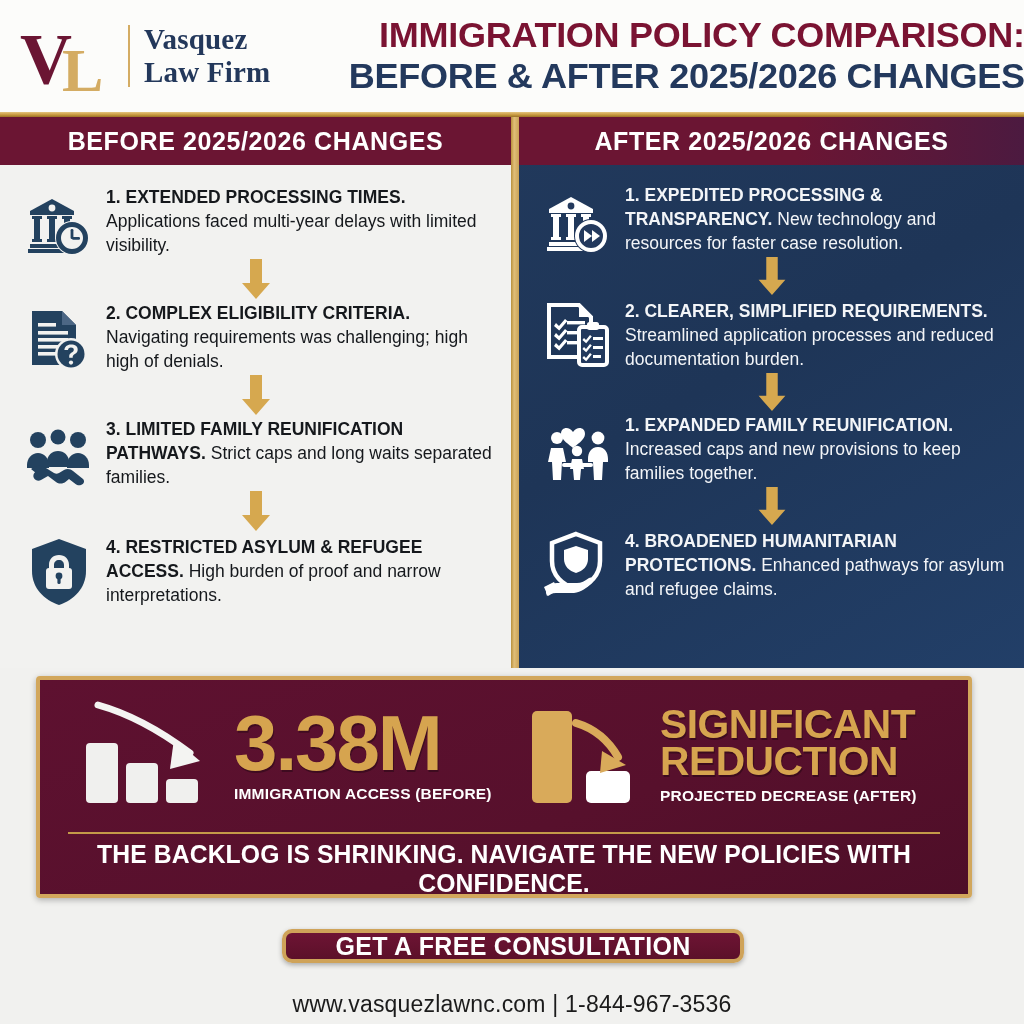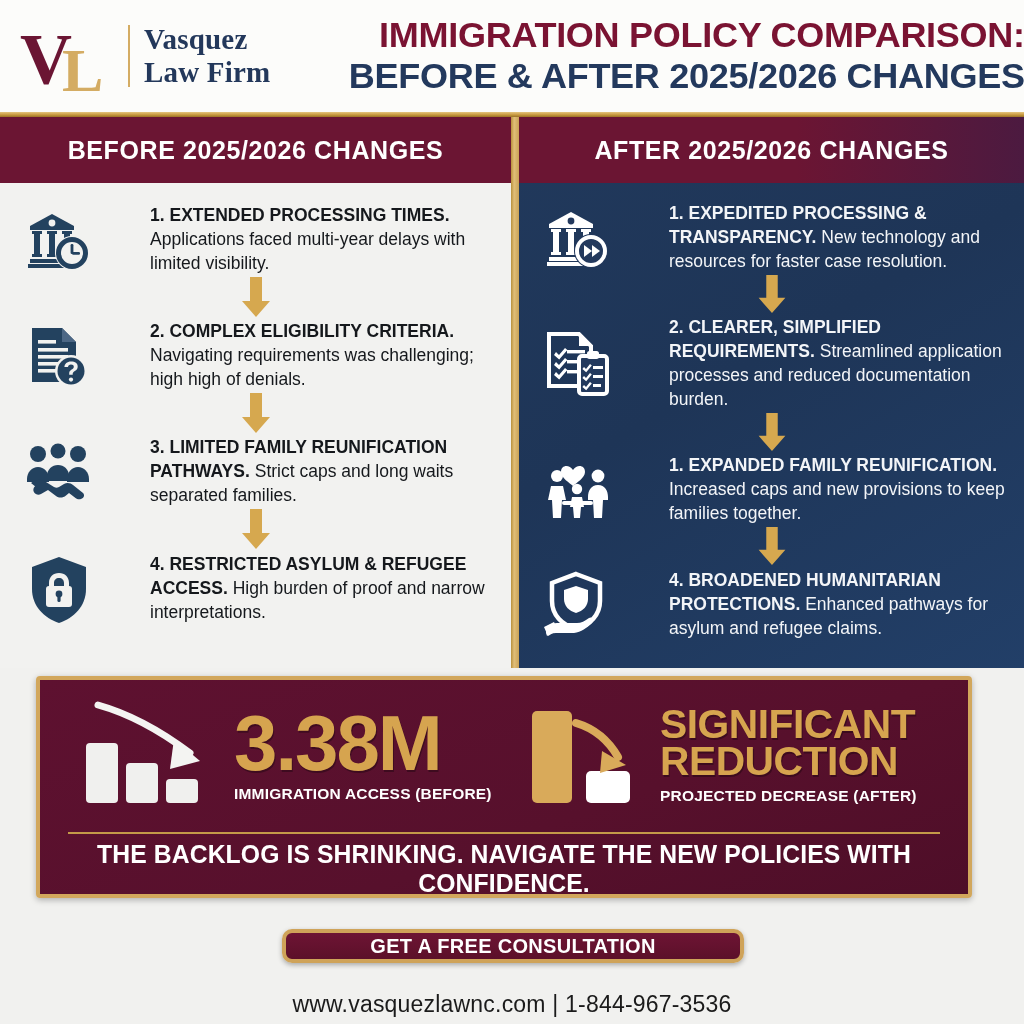--- a/index.html
+++ b/index.html
@@ -33,27 +33,27 @@
       background:linear-gradient(180deg,#E4C47E 0%,#C99A3F 55%,#9A7226 100%);}
 
   
   .panel{position:absolute;top:117px;height:551px;}
   .panel-left{left:0;width:511px;background:#F2F2F0;}
   .panel-right{left:519px;width:505px;
       background:linear-gradient(150deg,#21395C 0%,#1E3557 45%,#223F68 100%);}
   .divider{position:absolute;left:511px;top:117px;width:8px;height:551px;
       background:linear-gradient(90deg,#B8903C 0%,#E0BE78 40%,#C9A256 100%);}
 
-  .band{height:66px;display:flex;align-items:center;justify-content:center;
+  .band{height:48px;display:flex;align-items:center;justify-content:center;
         color:#FFFFFF;font-weight:bold;font-size:25px;letter-spacing:.6px;}
   .band-left{background:#6B1533;}
   .band-right{background:linear-gradient(90deg,#6B1533 0%,#6B1533 55%,#4C1A40 100%);}
 
   .items{padding:14px 16px 0 16px;}
-  .item{display:flex;align-items:center;gap:44px;}
+  .item{display:flex;align-items:flex-end;}
   .icon-cell{width:86px;min-width:86px;display:flex;justify-content:center;
              padding-top:4px;}
   .txt{flex:1;font-size:17.5px;line-height:24px;padding-left:4px;}
   .panel-left .txt{color:#15181C;}
   .panel-right .txt{color:#F3F5F8;}
   .txt b{font-weight:bold;}
 
   .arrow{width:100%;display:flex;justify-content:center;}
   .arrow svg{display:block;}
 
@@ -91,21 +91,21 @@
   .lower-right{position:absolute;left:519px;top:668px;width:505px;height:318px;
      background:linear-gradient(160deg,#22395C 0%,#1F3456 100%);z-index:-1;}
   .lower-divider{position:absolute;left:511px;top:668px;width:8px;height:318px;
      background:linear-gradient(90deg,#B8903C 0%,#E0BE78 40%,#C9A256 100%);z-index:-1;}
 
   
   .cta{position:absolute;left:282px;top:929px;width:462px;height:34px;
      background:linear-gradient(180deg,#6D1434 0%,#5C1029 100%);
      border:4px solid #CFA359;border-radius:10px;box-sizing:border-box;
      display:flex;align-items:center;justify-content:center;
-     color:#FFFFFF;font-weight:bold;font-size:20px;letter-spacing:.3px;
+     color:#FFFFFF;font-weight:bold;font-size:25px;letter-spacing:.3px;
      box-shadow:0 2px 5px rgba(0,0,0,.3);}
   .footer{position:absolute;left:0;top:985px;width:1024px;height:39px;background:#F1F1EF;
      display:flex;align-items:center;justify-content:center;
      color:#1B1B1B;font-size:23px;letter-spacing:.2px;}
 </style>
 </head>
 <body>
 
 <div class="canvas">
 

